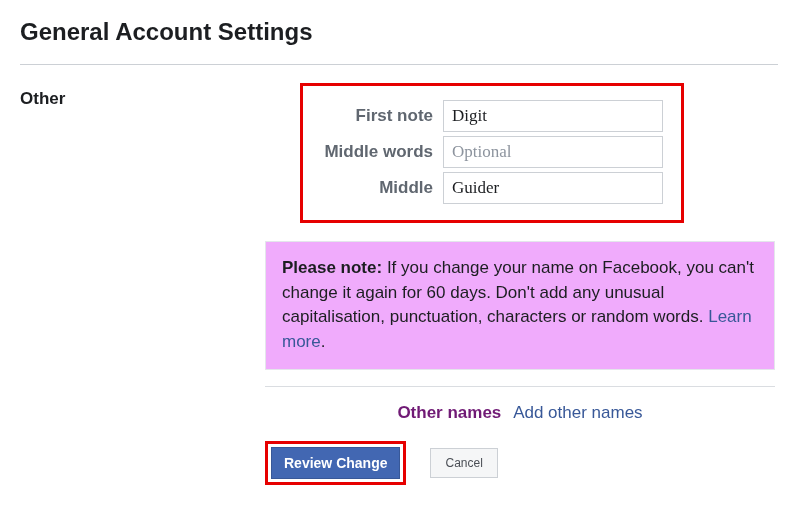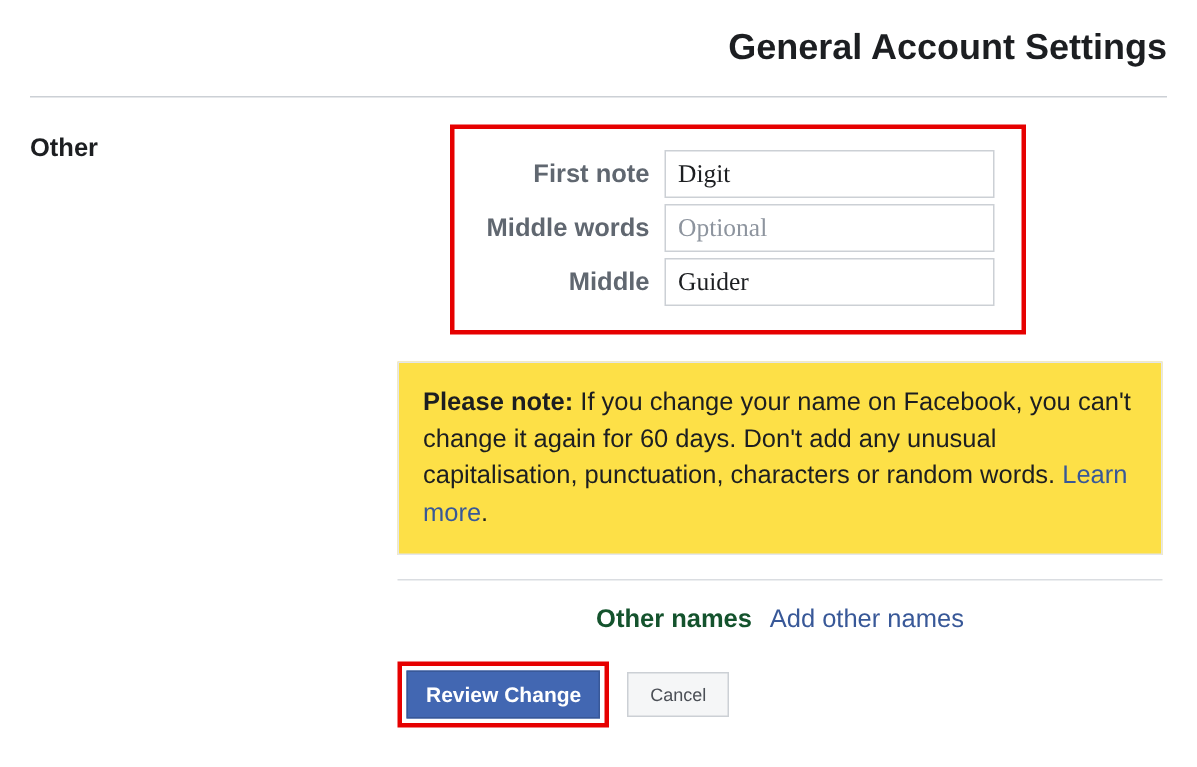--- a/index.html
+++ b/index.html
@@ -14,21 +14,20 @@
       background: #fff;
       width: 798px;
       height: 511px;
       padding: 18px 20px;
     }
     .page-title {
       font-size: 24px;
       font-weight: bold;
       color: #1c1e21;
       margin-bottom: 18px;
-      text-align: right;
     }
     .hr-top {
       border: none;
       border-top: 1px solid #ccd0d5;
       margin-bottom: 18px;
     }
     .settings-row {
       display: flex;
       align-items: flex-start;
     }
@@ -71,21 +70,21 @@
       border: 1px solid #ccd0d5;
       font-size: 17px;
       color: #1c1e21;
       background: #fff;
       font-family: Liberation Serif, serif;
     }
     .form-input::placeholder {
       color: #8d949e;
     }
     .note-box {
-      background: #fde047;
+      background: #f0abfc;
       border: 1px solid #e4e6eb;
       padding: 14px 16px;
       font-size: 17px;
       line-height: 1.45;
       color: #1c1e21;
       margin-bottom: 16px;
     }
     .note-box strong {
       font-weight: bold;
     }
@@ -99,33 +98,33 @@
       border-top: 1px solid #dadde1;
       margin: 0 0 16px 0;
     }
     .other-names-row {
       text-align: center;
       font-size: 17px;
       margin-bottom: 18px;
     }
     .other-names-label {
       font-weight: bold;
-      color: #14532d;
+      color: #701a75;
       margin-right: 8px;
       text-align: center;
     }
     .add-other-link {
       color: #385898;
       text-decoration: none;
       cursor: pointer;
     }
     .button-row {
       display: flex;
       align-items: center;
-      gap: 12px;
+      gap: 24px;
     }
     .review-wrap {
       border: 3px solid #e60000;
       padding: 3px;
       display: inline-block;
     }
     .btn-primary {
       background: #4267b2;
       color: #fff;
       border: 1px solid #385898;

